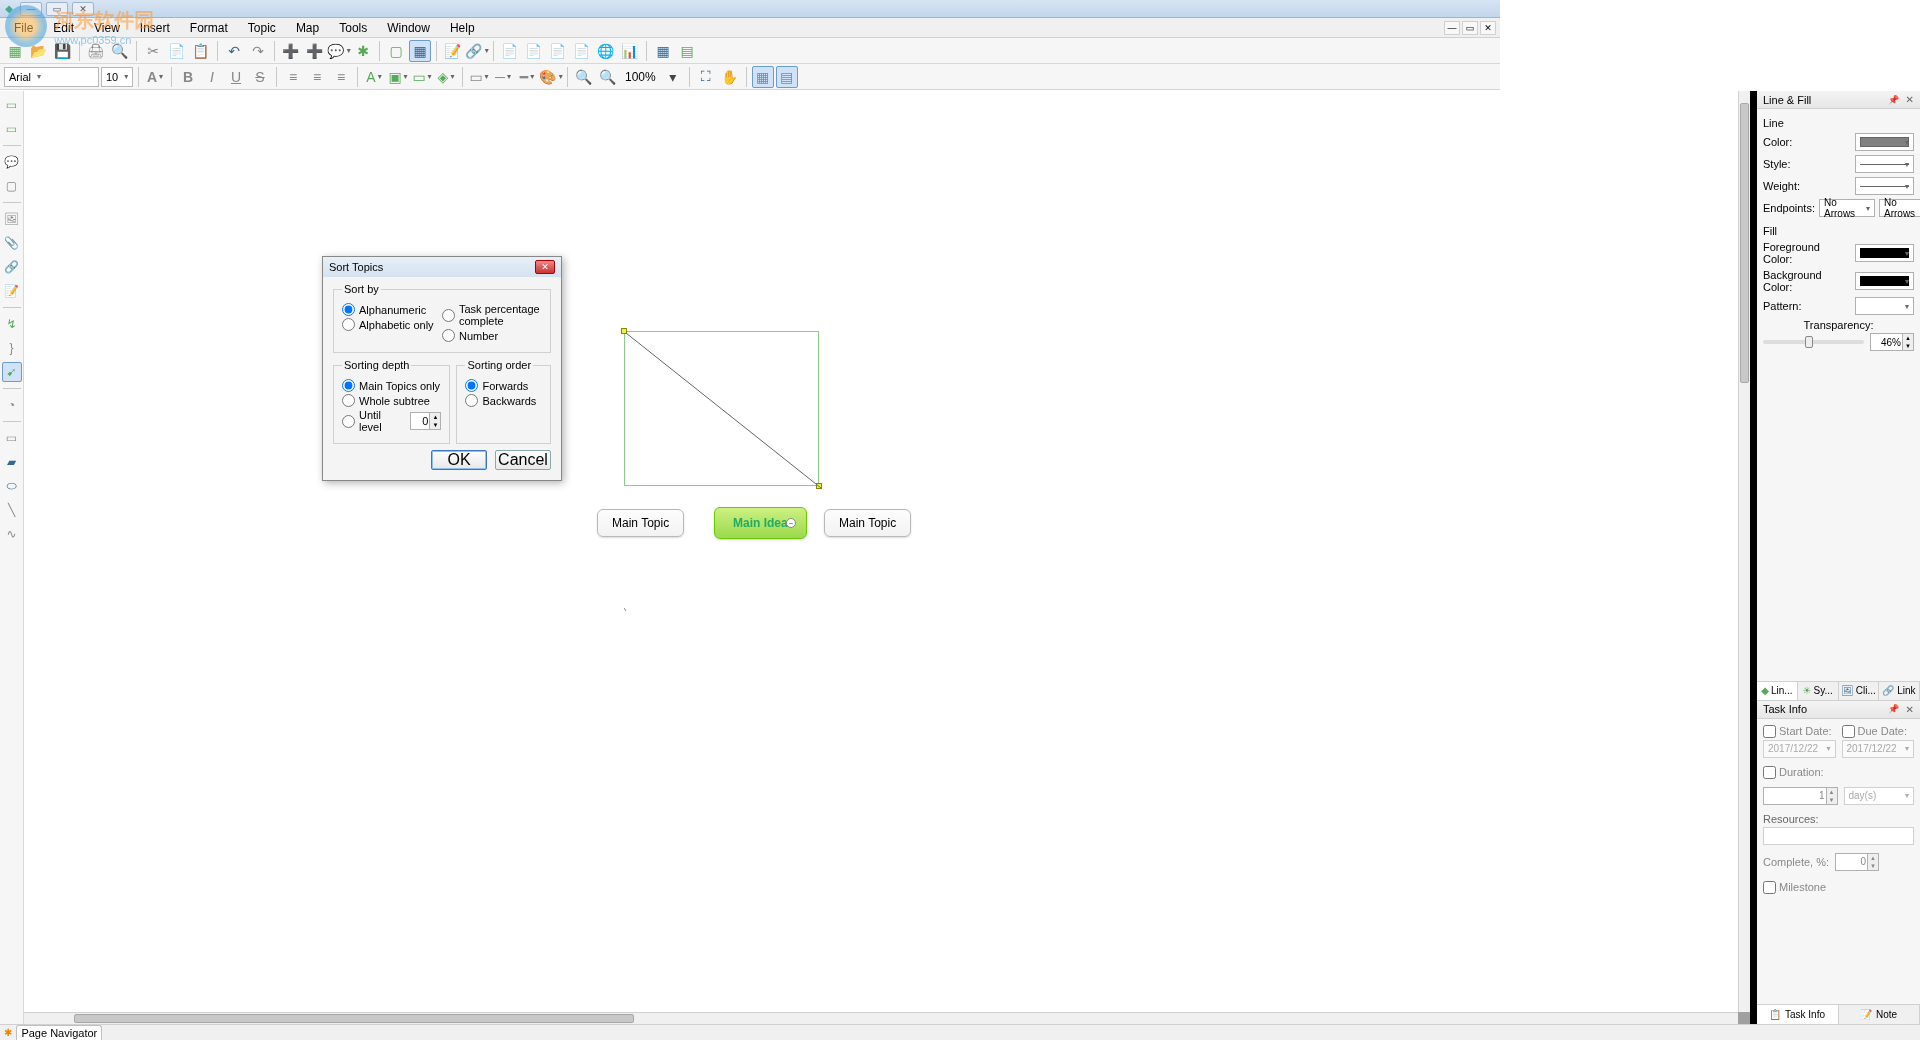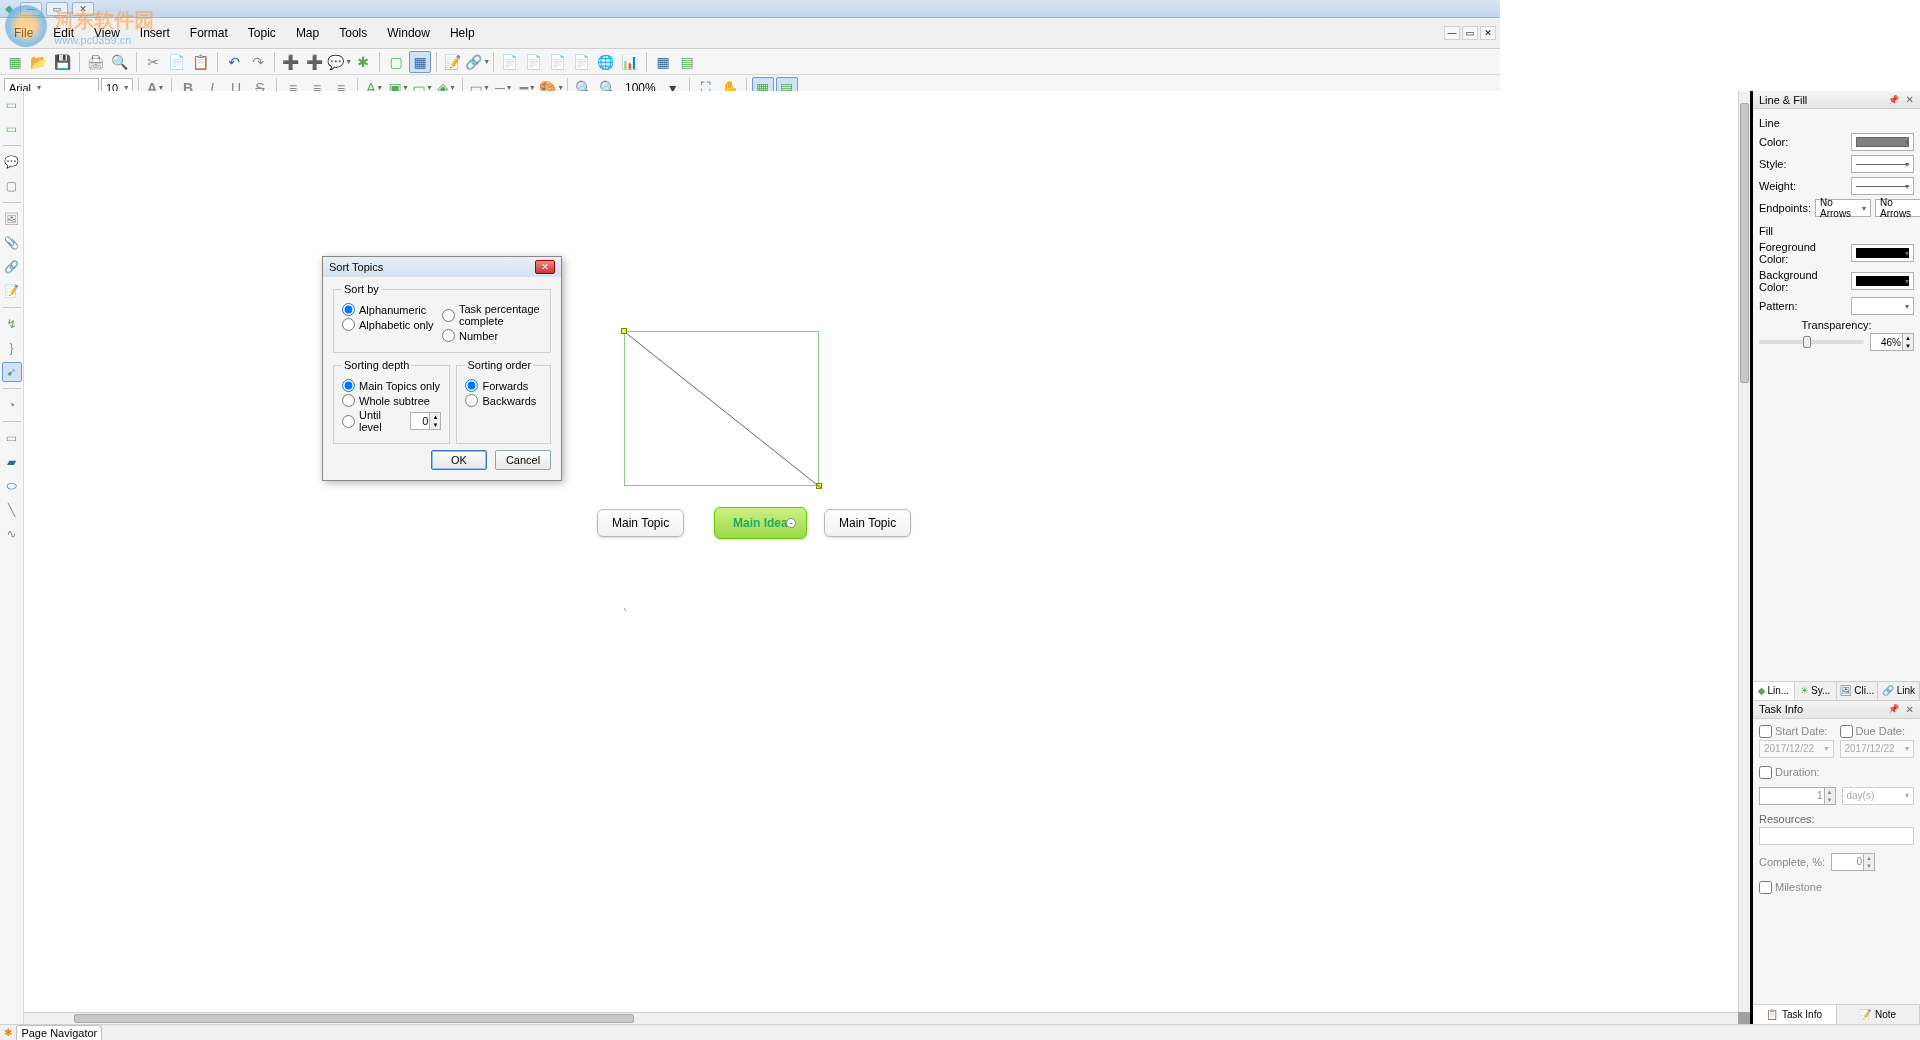--- a/index.html
+++ b/index.html
@@ -13,21 +13,21 @@
 .title-bar .win-btn { width: 22px; height: 14px; background: #e8eef6; border: 1px solid #a0b4cc; border-radius: 2px; display: flex; align-items: center; justify-content: center; font-size: 9px; color: #555; cursor: pointer; }
 
 
 .watermark { position: absolute; top: 5px; left: 5px; pointer-events: none; opacity: 0.55; z-index: 5; }
 .watermark .wm-logo { width: 42px; height: 42px; background: radial-gradient(circle, #ffb84d 30%, #3fa0e0 60%); border-radius: 50%; display: inline-block; vertical-align: middle; }
 .watermark .wm-text { display: inline-block; vertical-align: middle; margin-left: 4px; }
 .watermark .wm-text .t1 { font-size: 20px; color: #ff9933; font-weight: bold; }
 .watermark .wm-text .t2 { font-size: 11px; color: #3fa0e0; }
 
 
-.menu-bar { height: 31px; display: flex; align-items: center; padding: 0 4px; gap: 0; font-size: 12px; background: #f0f0f0; border-bottom: 1px solid #d0d0d0; position: relative; }
+.menu-bar { height: 20px; display: flex; align-items: center; padding: 0 4px; gap: 0; font-size: 12px; background: #f0f0f0; border-bottom: 1px solid #d0d0d0; position: relative; }
 .menu-bar .menu-item { padding: 2px 10px; cursor: pointer; }
 .menu-bar .doc-btns { position: absolute; right: 4px; display: flex; gap: 2px; }
 .menu-bar .doc-btn { width: 16px; height: 14px; border: 1px solid #d0d0d0; background: #f8f8f8; font-size: 9px; display: flex; align-items: center; justify-content: center; cursor: pointer; }
 
 
 .toolbar-row { height: 26px; background: #f6f6f6; border-bottom: 1px solid #d8d8d8; display: flex; align-items: center; padding: 0 4px; gap: 2px; }
 .tb-sep { width: 1px; height: 20px; background: #c8c8c8; margin: 0 3px; }
 .tb-btn { width: 22px; height: 22px; display: flex; align-items: center; justify-content: center; border: 1px solid transparent; border-radius: 2px; cursor: pointer; font-size: 14px; color: #444; }
 .tb-btn.active { background: #cfe2f7; border-color: #6b9bd1; }
 .tb-btn.dropdown::after { content: "▾"; font-size: 8px; margin-left: 2px; color: #666; }
@@ -75,25 +75,25 @@
 .dialog fieldset legend { font-size: 11px; padding: 0 2px; }
 .dialog .row { display: flex; }
 .dialog .col { flex: 1; }
 .dialog label { display: flex; align-items: center; gap: 4px; font-size: 11px; margin: 2px 0; cursor: pointer; }
 .dialog input[type=radio] { margin: 0; }
 .dialog .two-fieldsets { display: flex; gap: 6px; }
 .dialog .level-spin { width: 34px; height: 18px; border: 1px solid #b0b0b0; display: inline-flex; align-items: center; justify-content: flex-end; padding-right: 12px; position: relative; background: #fff; margin-left: 4px; }
 .dialog .level-spin .spbtns { position: absolute; right: 0; top: 0; bottom: 0; width: 11px; display: flex; flex-direction: column; }
 .dialog .level-spin .spbtns span { flex: 1; background: #eee; border-left: 1px solid #b0b0b0; font-size: 6px; display: flex; align-items: center; justify-content: center; }
 .dialog .dlg-btns { display: flex; justify-content: flex-end; gap: 8px; }
-.dialog .dlg-btn { width: 56px; height: 20px; border: 1px solid #8aa; background: linear-gradient(#fdfdfd, #e8e8e8); border-radius: 2px; font-size: 11px; display: flex; align-items: center; justify-content: center; cursor: pointer; }
+.dialog .dlg-btn { width: 56px; height: 20px; border: 1px solid #8aa; background: linear-gradient(#fdfdfd, #e8e8e8); border-radius: 2px; font-size: 16px; display: flex; align-items: center; justify-content: center; cursor: pointer; }
 .dialog .dlg-btn.primary { border: 1px solid #3a79c0; box-shadow: inset 0 0 0 1px #8cc0f0; }
 
 
-.right-panels { width: 170px; background: #f6f6f6; border-left: 3px solid #000000; display: flex; flex-direction: column; font-size: 11px; }
+.right-panels { width: 170px; background: #f6f6f6; border-left: 7px solid #000000; display: flex; flex-direction: column; font-size: 11px; }
 .panel-header { height: 18px; background: linear-gradient(#f4f4f4, #e6e6e6); border-bottom: 1px solid #d0d0d0; display: flex; align-items: center; padding: 0 6px; font-size: 11px; }
 .panel-header .hdr-btn { margin-left: auto; font-size: 9px; color: #666; cursor: pointer; }
 .panel-header .hdr-close { margin-left: 6px; font-size: 10px; color: #666; cursor: pointer; }
 .panel-body { padding: 4px 6px; }
 .panel-section-label { font-size: 11px; margin: 4px 0 2px; }
 .prop-row { display: flex; align-items: center; margin: 4px 0; gap: 4px; }
 .prop-row .plabel { flex: 0 0 auto; text-align: left; }
 .line-fill .plabel { width: 88px; }
 .prop-select { flex: 1; height: 18px; border: 1px solid #b0b0b0; background: #fff; display: flex; align-items: center; padding: 0 4px; position: relative; cursor: pointer; }
 .prop-select::after { content: "▾"; position: absolute; right: 4px; font-size: 8px; color: #666; }

